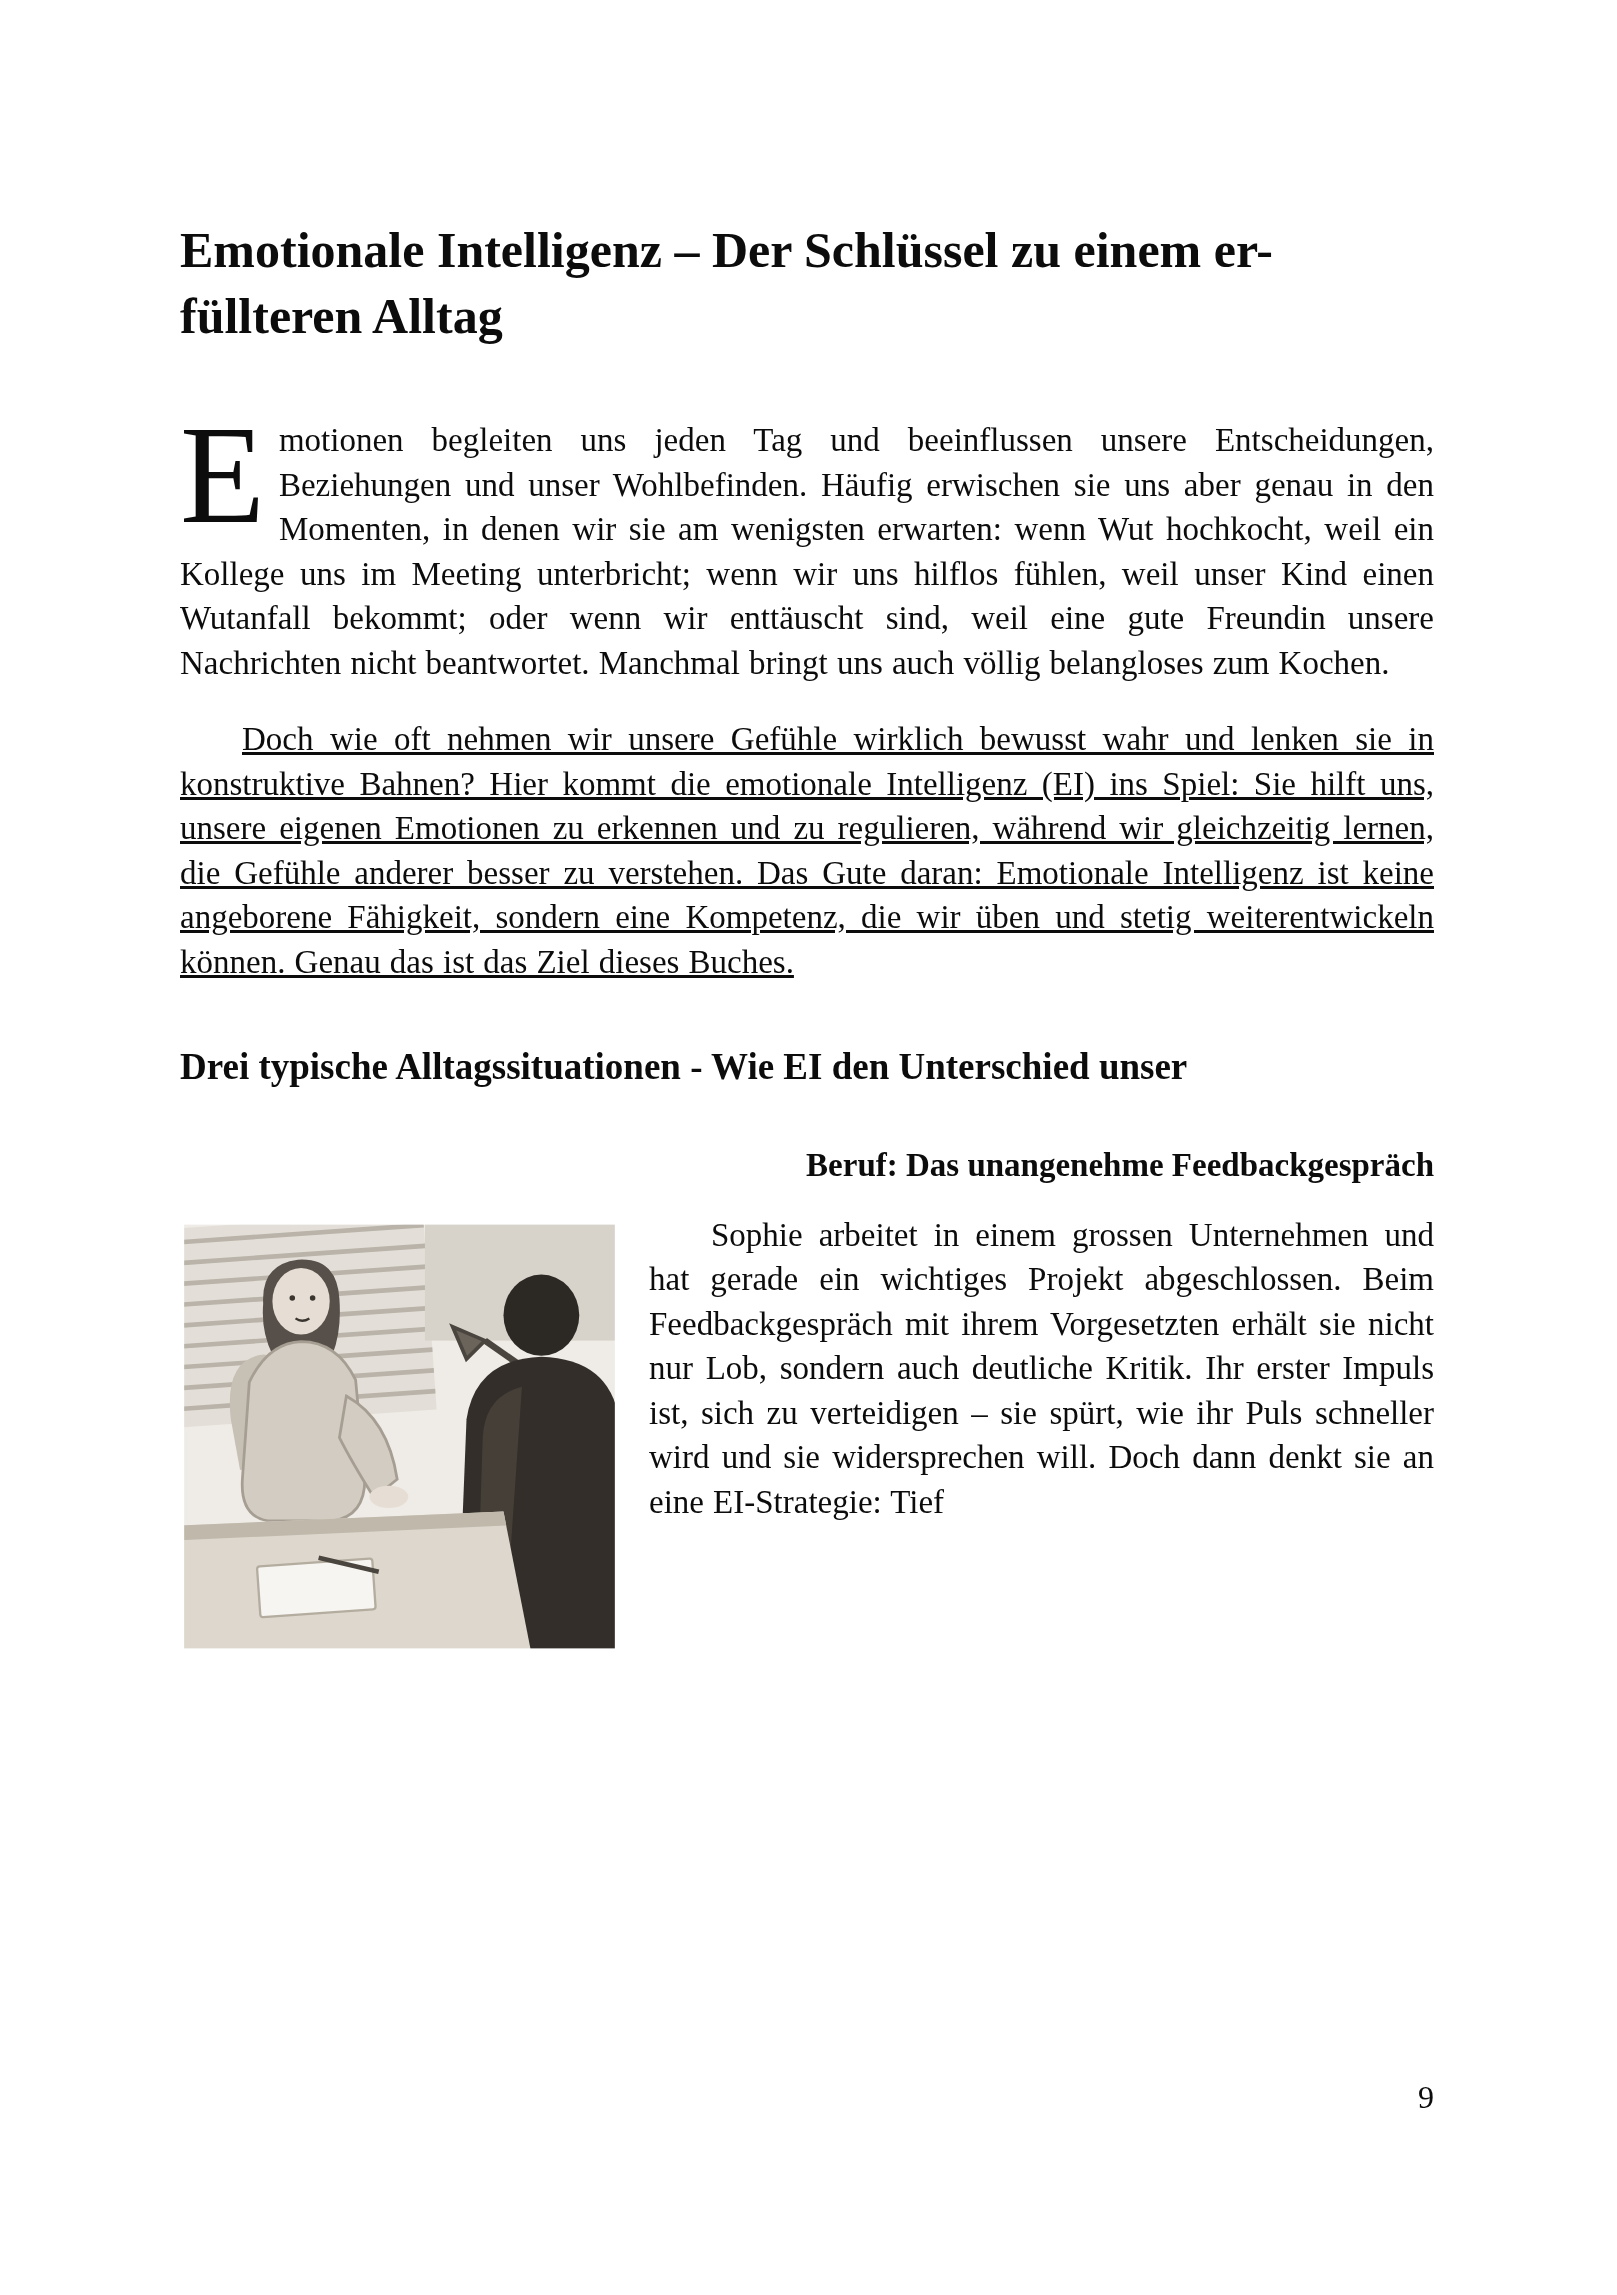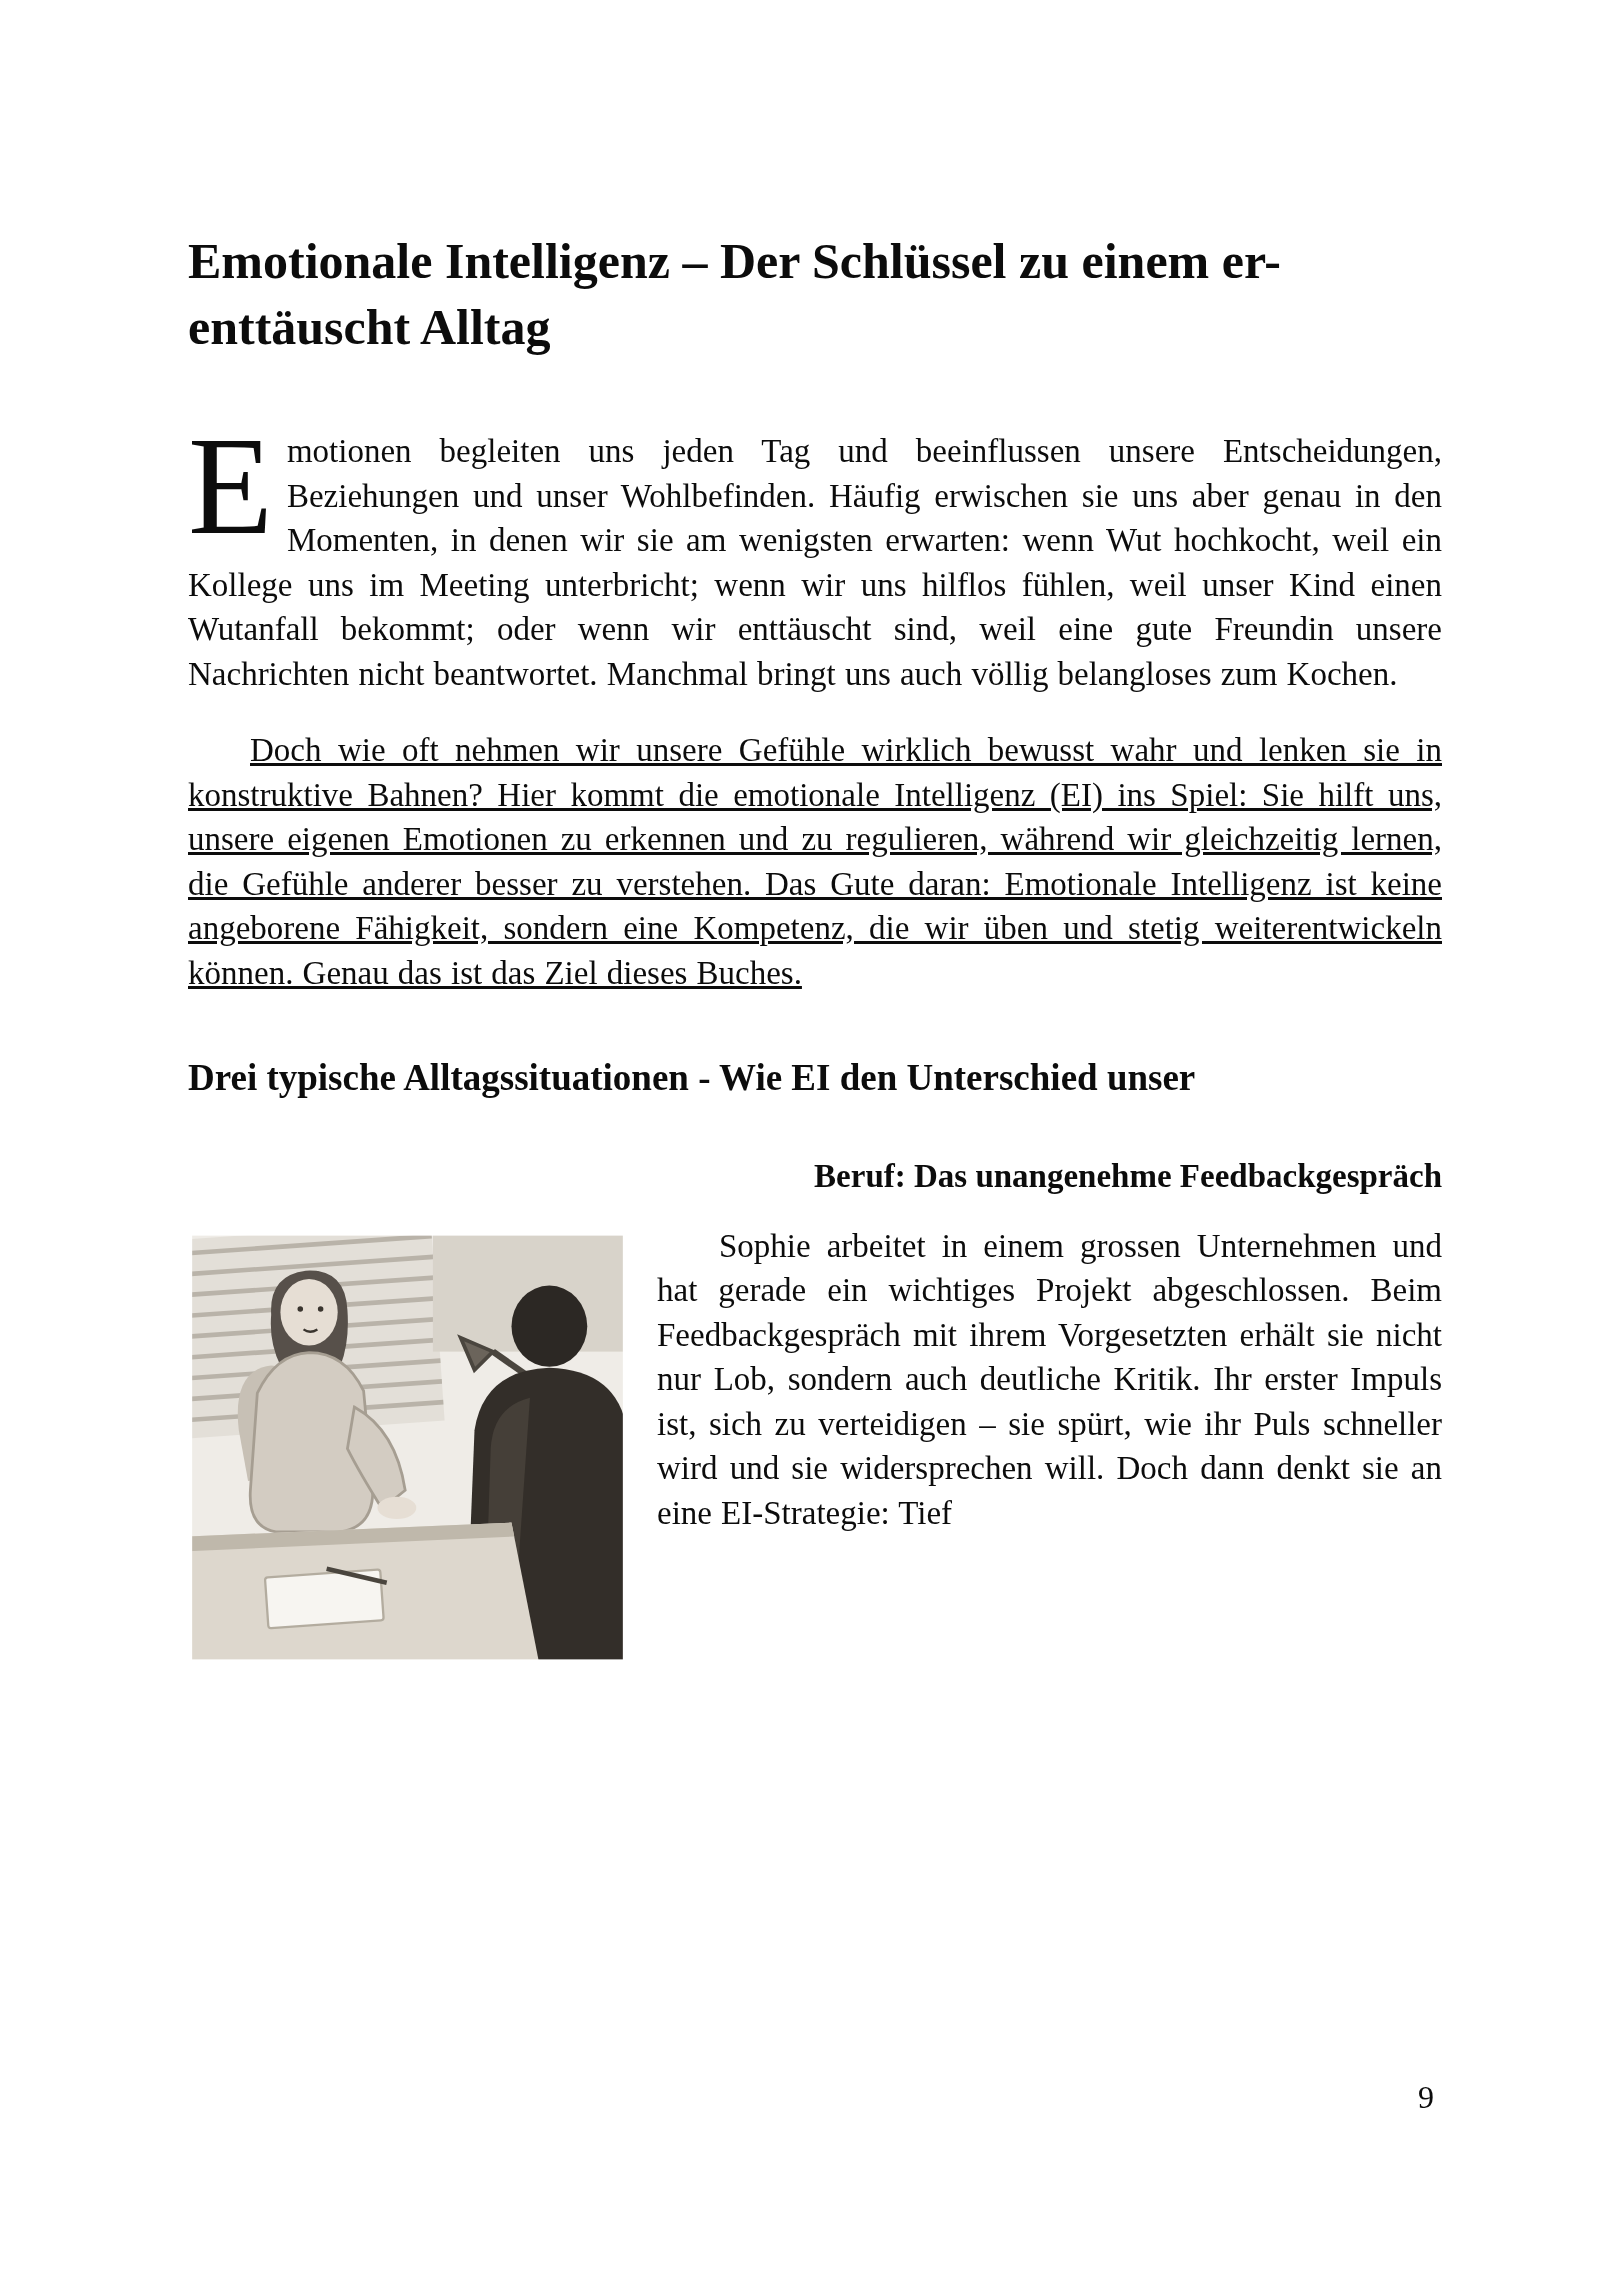--- a/index.html
+++ b/index.html
@@ -14,24 +14,23 @@
     font-family: "Liberation Serif", "DejaVu Serif", serif;
     color: #0c0c0c;
   }
   .page {
     position: absolute;
     inset: 0;
     background: #ffffff;
   }
   .content {
     position: absolute;
-    left: 188px;
+    left: 180px;
     top: 217px;
     width: 1254px;
-    margin-top: 11px;
   }
   h1.chapter-title {
     font-size: 50px;
     line-height: 1.32;
     font-weight: bold;
     margin: 0 0 69px 0;
     letter-spacing: 0px;
   }
   p.body-para {
     font-size: 33px;
@@ -94,21 +93,21 @@
     font-size: 32px;
   }
   .clear { clear: both; }
 </style>
 </head>
 <body>
 
 <div class="page">
   <div class="content">
 
-    <h1 class="chapter-title"><span>Emotionale Intelligenz – Der Schlüssel zu einem er-</span><br><span>enttäuscht Alltag</span></h1>
+    <h1 class="chapter-title"><span>Emotionale Intelligenz – Der Schlüssel zu einem er-</span><br><span>füllteren Alltag</span></h1>
 
     <p class="body-para"><span class="dropcap">E</span><span>motionen begleiten uns jeden Tag und beeinflussen unsere Entscheidungen, Beziehungen und unser Wohlbefinden. Häufig erwischen sie uns aber genau in den Momenten, in denen wir sie am wenigsten erwarten: wenn Wut hochkocht, weil ein Kollege uns im Meeting unterbricht; wenn wir uns hilflos fühlen, weil unser Kind einen Wutanfall bekommt; oder wenn wir enttäuscht sind, weil eine gute Freundin unsere Nachrichten nicht beantwortet. Manchmal bringt uns auch völlig belangloses zum Kochen.</span></p>
 
     <p class="body-para indent">Doch wie oft nehmen wir unsere Gefühle wirklich bewusst wahr und lenken sie in konstruktive Bahnen? Hier kommt die emotionale Intelligenz (EI) ins Spiel: Sie hilft uns, unsere eigenen Emotionen zu erkennen und zu regulieren, während wir gleichzeitig lernen, die Gefühle anderer besser zu verstehen. Das Gute daran: Emotionale Intelligenz ist keine angeborene Fähigkeit, sondern eine Kompetenz, die wir üben und stetig weiterentwickeln können. Genau das ist das Ziel dieses Buches.</p>
 
     <h2 class="section-heading">Drei typische Alltagssituationen - Wie EI den Unterschied unser</h2>
 
     <h3 class="subsection-heading">Beruf: Das unangenehme Feedbackgespräch</h3>
 
     <div class="figure-wrap">

